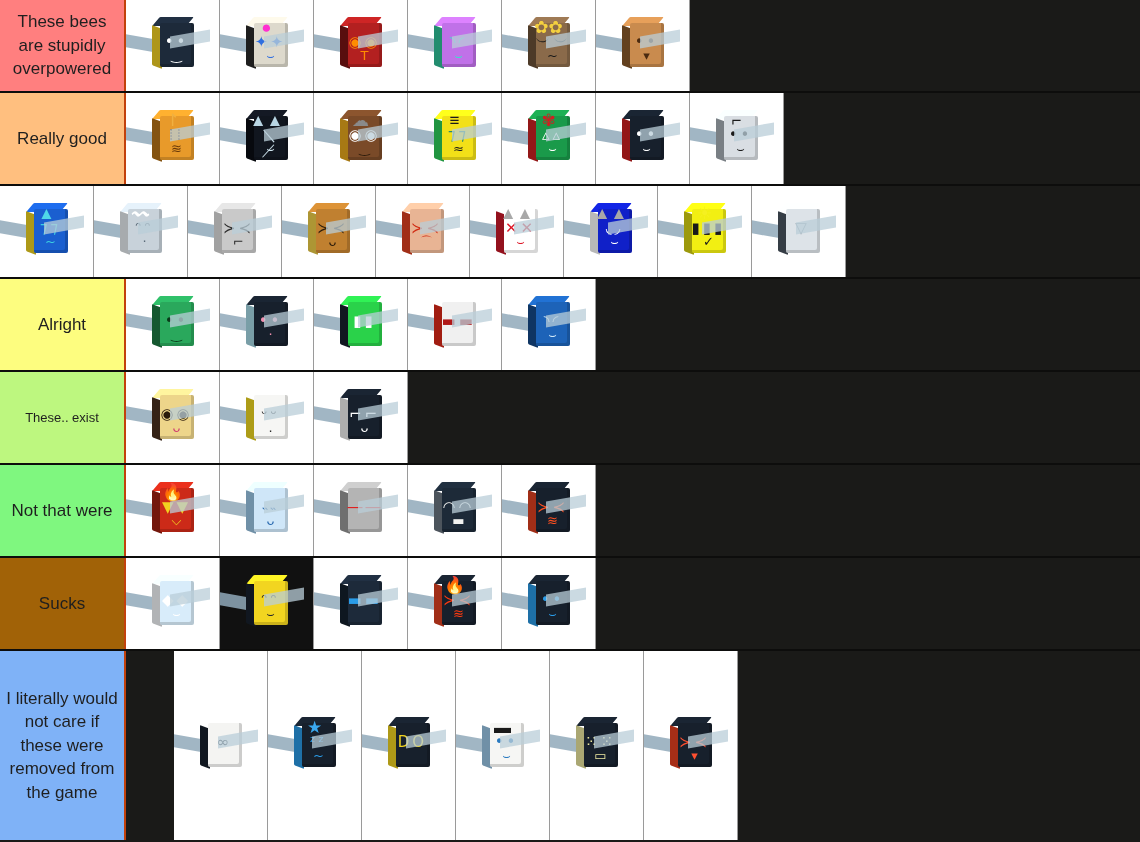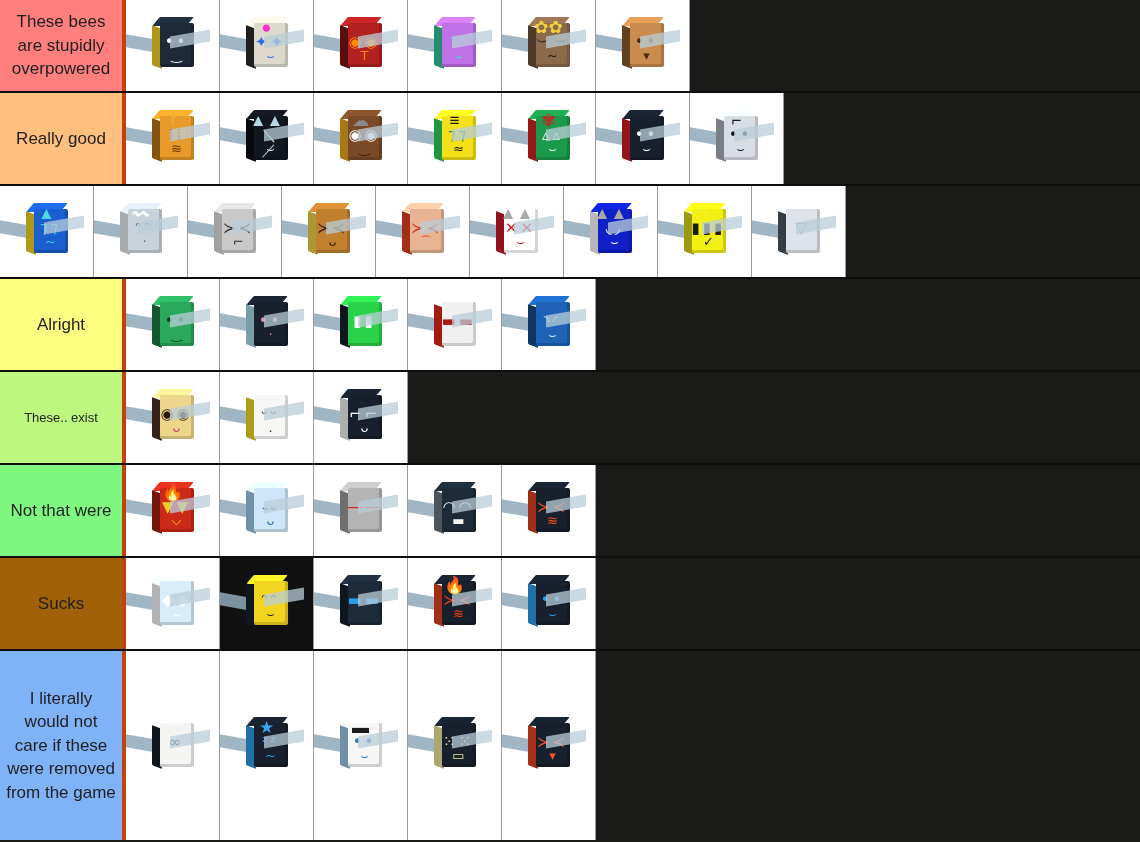--- a/index.html
+++ b/index.html
@@ -75,21 +75,21 @@
     min-width: 126px;
     box-sizing: border-box;
     display: flex;
     align-items: center;
     justify-content: center;
     text-align: center;
     color: #1f1f1f;
     font-size: 17px;
     line-height: 1.38;
     padding: 4px 6px;
-    border-right: 4px solid #c2410c;
+    border-right: 2px solid #c2410c;
     word-break: break-word;
   }
   .tier-label.small { font-size: 13px; }
   .tier-items {
     display: flex;
     align-items: stretch;
     flex: 1 1 auto;
     min-width: 0;
   }
   .tier-cell {
@@ -831,21 +831,21 @@
                   <div class="eyes" style="color: rgb(42, 156, 232);">••</div>
                   <div class="mouth" style="color: rgb(42, 156, 232);">⌣</div>
                 </div>
               </div>
               <div class="wing front"></div>
             </div>
           </div>
           <div class="row-filler"></div>
         </div>
       </div>
-      <div class="tier-row" style="min-height: 189px; border-bottom: none;">
+      <div class="tier-row" style="min-height: 189px; border-bottom: none; gap: 48px;">
         <div class="tier-label" style="background: rgb(127, 178, 247);">I literally would not care if these were removed from the game</div>
         <div class="tier-items">
           <div class="tier-cell">
             <div class="bee">
               <div class="wing back"></div>
               <div class="body">
                 <div class="topface" style="background: rgb(244, 244, 242);"></div>
                 <div class="side" style="background: rgb(23, 32, 44);"></div>
                 <div class="face" style="background: rgb(244, 244, 242);">
                   <div class="eyes" style="color: rgb(23, 32, 44);">∞</div>
@@ -859,20 +859,34 @@
             <div class="bee">
               <div class="wing back"></div>
               <div class="body">
                 <div class="topface" style="background: rgb(23, 32, 44);"></div>
                 <div class="side" style="background: rgb(42, 156, 232);"></div>
                 <div class="face" style="background: rgb(23, 32, 44);">
                   <div class="eyes" style="color: rgb(42, 156, 232);">ᶻᶻ</div>
                   <div class="mouth" style="color: rgb(42, 156, 232);">~</div>
                 </div>
                 <div class="accessory" style="color: rgb(58, 168, 240);">★</div>
+              </div>
+              <div class="wing front"></div>
+            </div>
+          </div>
+          <div class="tier-cell">
+            <div class="bee">
+              <div class="wing back"></div>
+              <div class="body">
+                <div class="topface" style="background: rgb(23, 32, 44);"></div>
+                <div class="side" style="background: rgb(242, 213, 32);"></div>
+                <div class="face" style="background: rgb(23, 32, 44);">
+                  <div class="eyes" style="color: rgb(242, 213, 32);">DO</div>
+                  <div class="mouth" style="color: rgb(242, 213, 32);"></div>
+                </div>
               </div>
               <div class="wing front"></div>
             </div>
           </div>
           <div class="tier-cell">
             <div class="bee">
               <div class="wing back"></div>
               <div class="body">
                 <div class="topface" style="background: rgb(246, 246, 244);"></div>
                 <div class="side" style="background: rgb(156, 200, 232);"></div>

